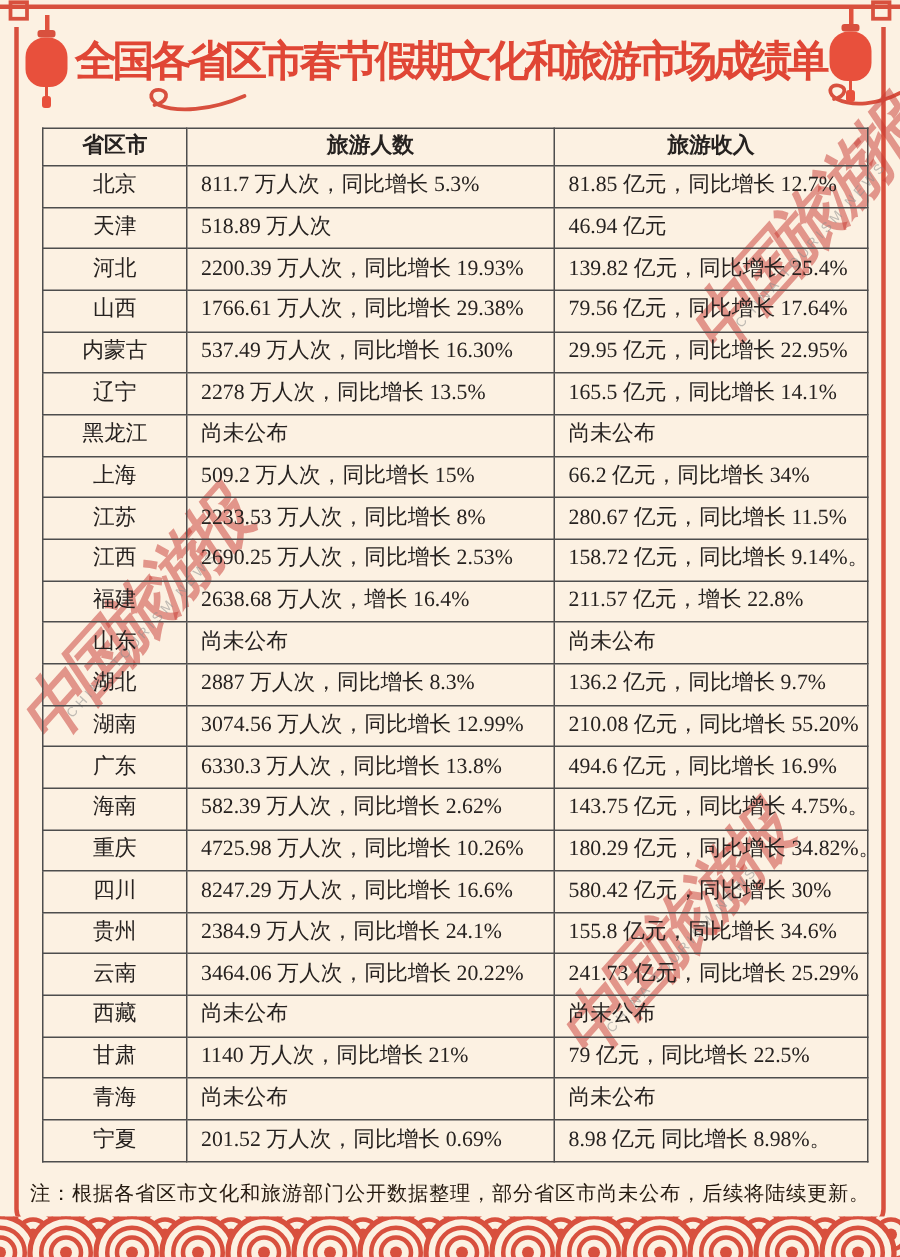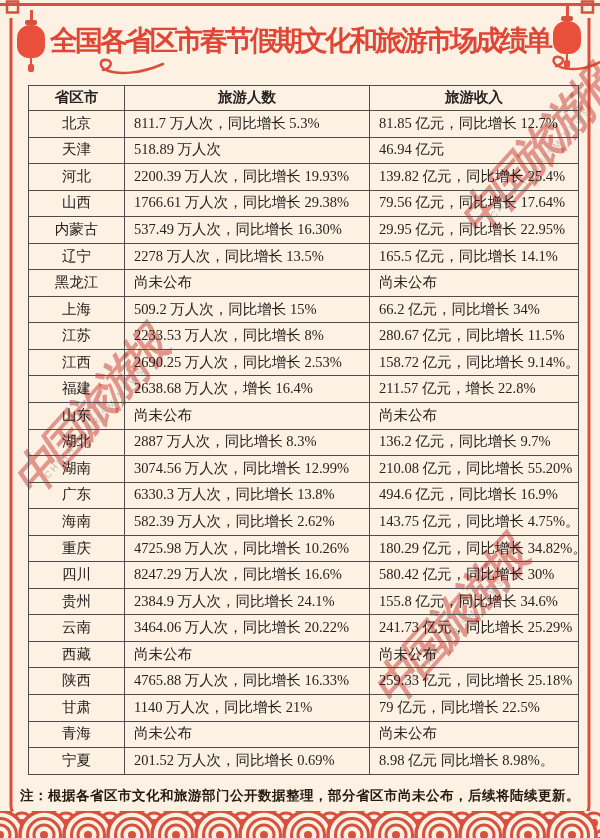--- a/index.html
+++ b/index.html
@@ -38,21 +38,21 @@
   .poster-table th,.poster-table td{
     border:1px solid #4d4d4d; padding:1px 6px; overflow:hidden; white-space:nowrap;
   }
   .poster-table th{font-weight:bold; text-align:center; height:22px;}
   .poster-table td.c1{text-align:center;margin-left:44px;}
   .poster-table td.c2,.poster-table td.c3{text-align:left; padding-left:9px;}
 
   .note{
     position:absolute; left:20px; top:787px; width:565px;
     font-family:"Liberation Sans","DejaVu Sans",sans-serif;
-    font-weight:bold; font-size:13.5px; color:#24190f; letter-spacing:0.5px;
+    font-weight:normal; font-size:13.5px; color:#24190f; letter-spacing:0.5px;
     white-space:nowrap;
   }
 
   
   .wm-cn{
     position:absolute; white-space:nowrap; transform-origin:left center;
     transform:rotate(-48deg);
     font-family:"DejaVu Serif","Liberation Serif",serif; font-style:italic; font-weight:bold;
     font-size:46px; letter-spacing:-6px; color:rgba(199,58,49,0.5);
   }
@@ -221,25 +221,20 @@
     </tr>
         <tr>
       <td class="c1">云南</td>
       <td class="c2">3464.06 万人次，同比增长 20.22%</td>
       <td class="c3">241.73 亿元，同比增长 25.29%</td>
     </tr>
         <tr>
       <td class="c1">西藏</td>
       <td class="c2">尚未公布</td>
       <td class="c3">尚未公布</td>
-    </tr>
-        <tr>
-      <td class="c1">陕西</td>
-      <td class="c2">4765.88 万人次，同比增长 16.33%</td>
-      <td class="c3">259.33 亿元，同比增长 25.18%</td>
     </tr>
         <tr>
       <td class="c1">甘肃</td>
       <td class="c2">1140 万人次，同比增长 21%</td>
       <td class="c3">79 亿元，同比增长 22.5%</td>
     </tr>
         <tr>
       <td class="c1">青海</td>
       <td class="c2">尚未公布</td>
       <td class="c3">尚未公布</td>

